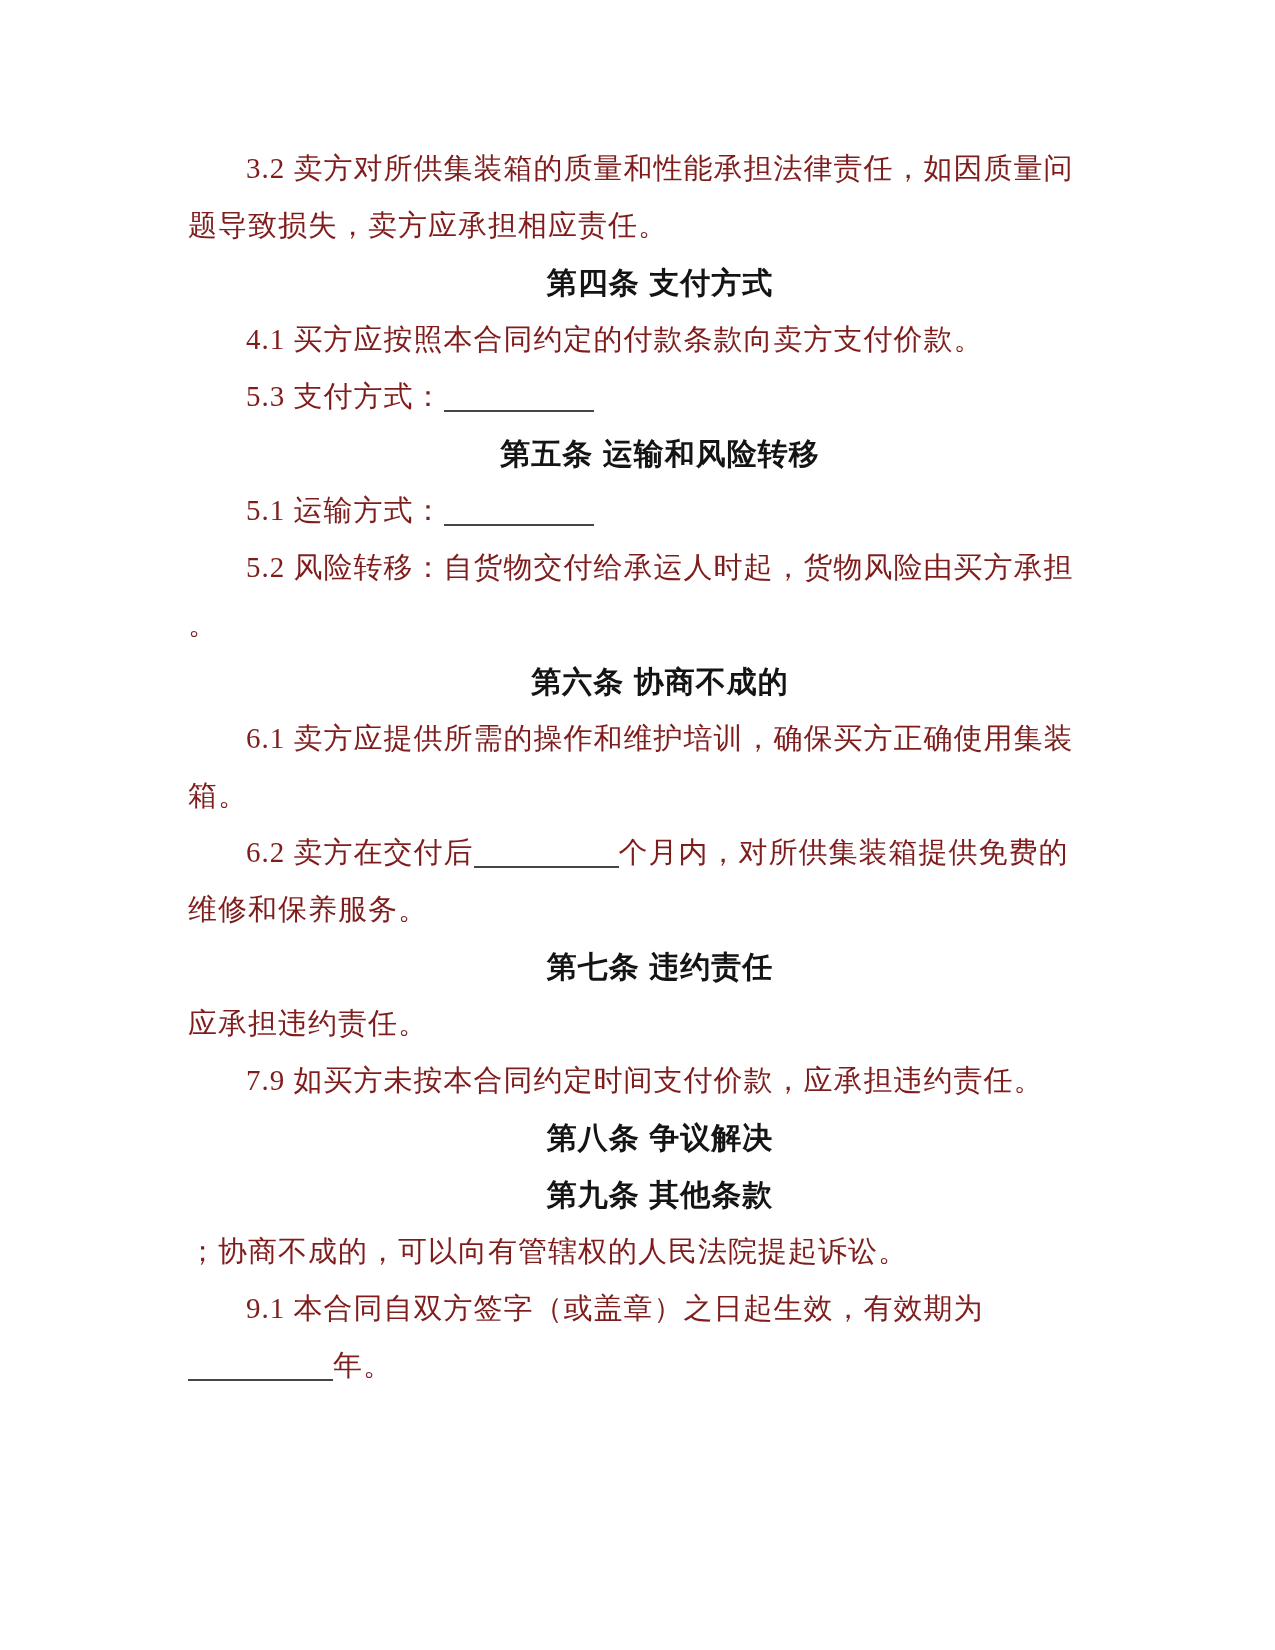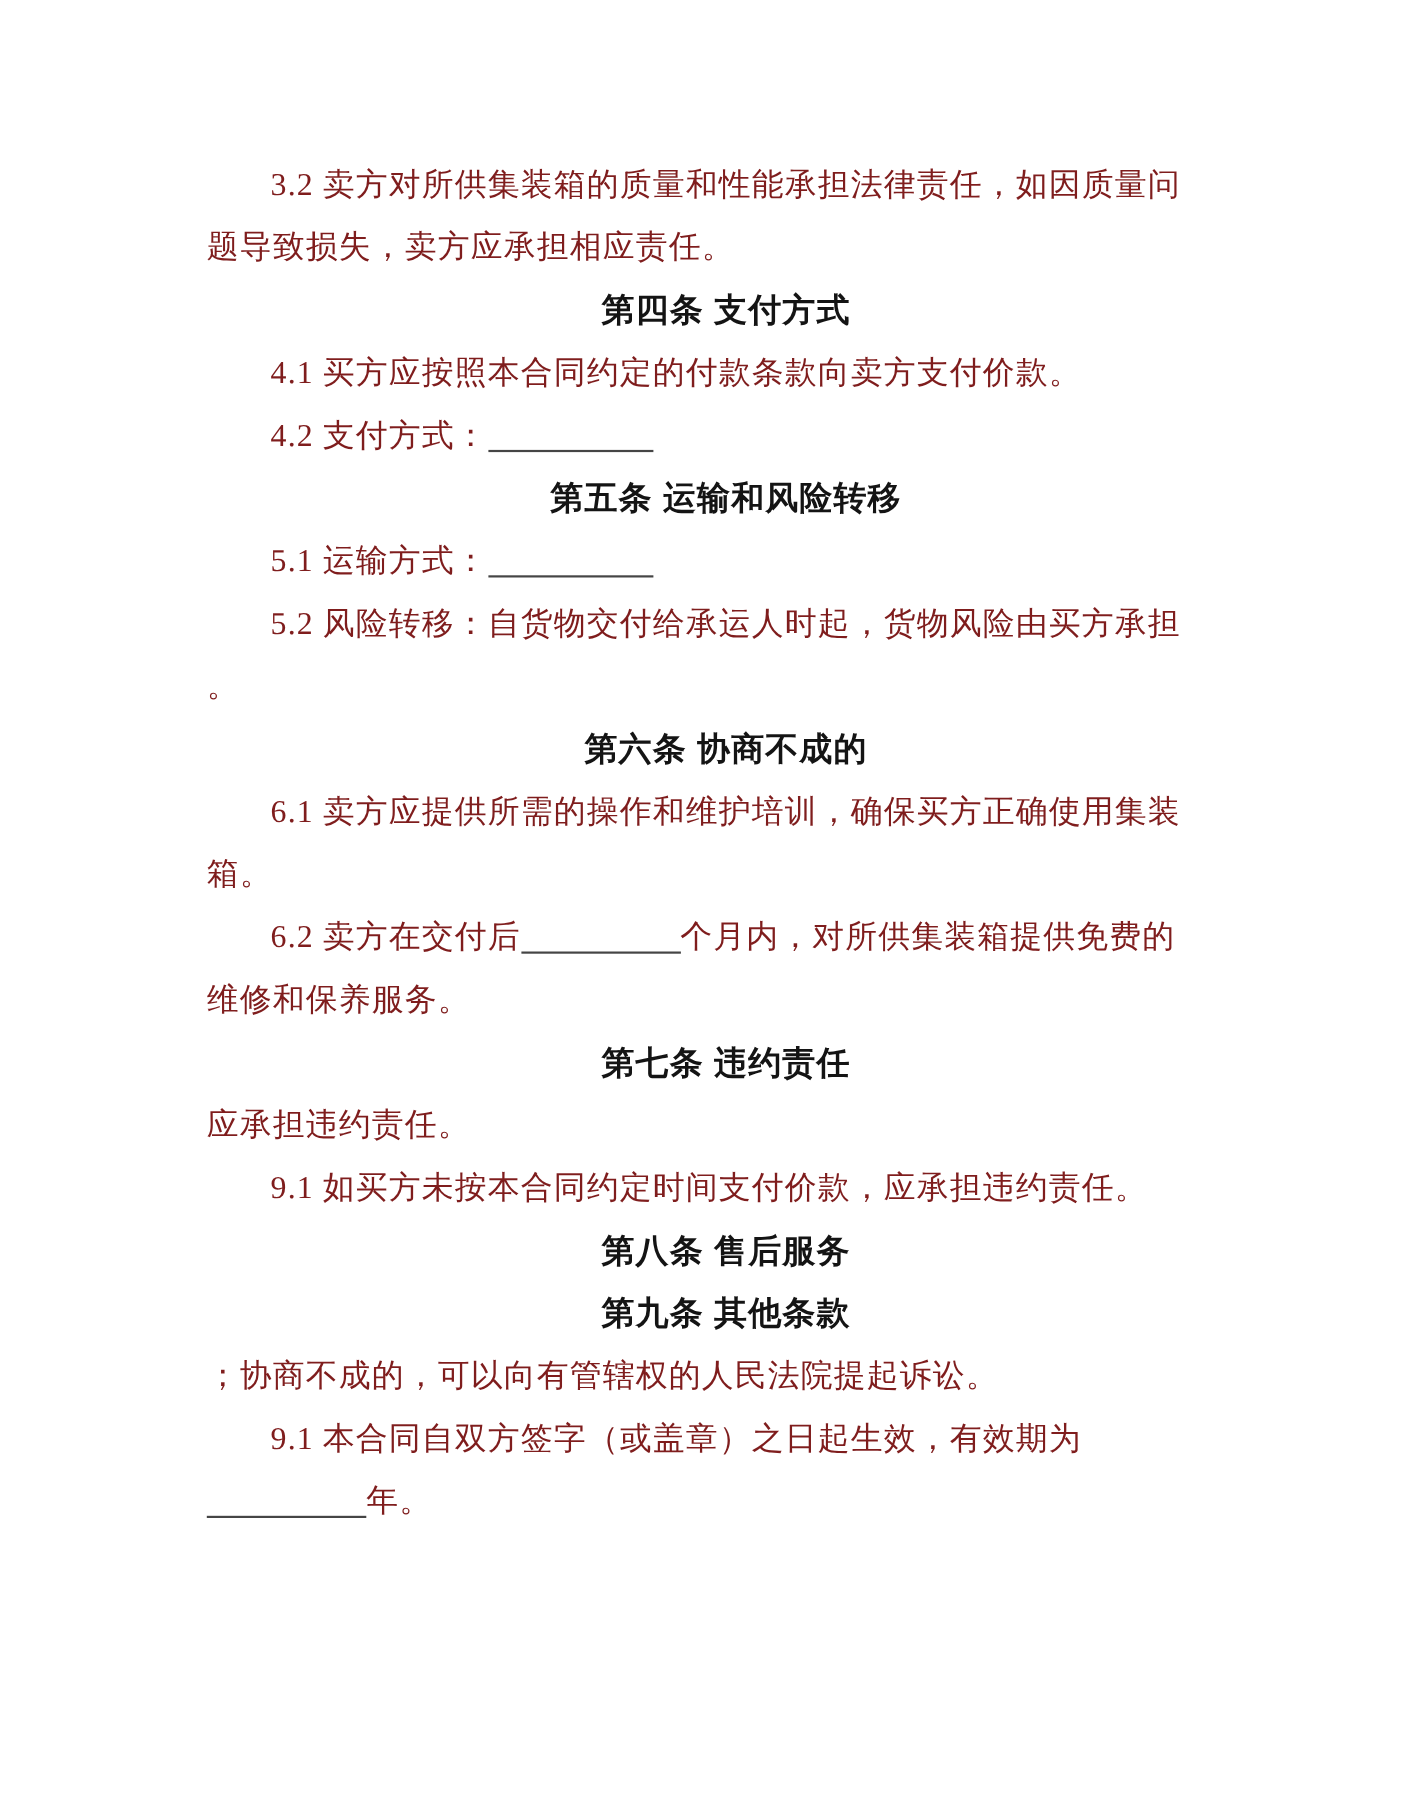--- a/index.html
+++ b/index.html
@@ -52,32 +52,32 @@
 </style>
 </head>
 <body>
 
 <div class="page">
   <div class="doc-content">
       <p class="line body indent"><span>3.2 卖方对所供集装箱的质量和性能承担法律责任，如因质量问</span></p>
       <p class="line body"><span>题导致损失，卖方应承担相应责任。</span></p>
       <p class="line heading indent"><span>第四条 支付方式</span></p>
       <p class="line body indent"><span>4.1 买方应按照本合同约定的付款条款向卖方支付价款。</span></p>
-      <p class="line body indent"><span>4.2 支付方式：</span><span class="blank" style="width: 150px;"></span></p>
+      <p class="line body indent"><span>5.3 支付方式：</span><span class="blank" style="width: 150px;"></span></p>
       <p class="line heading indent"><span>第五条 运输和风险转移</span></p>
       <p class="line body indent"><span>5.1 运输方式：</span><span class="blank" style="width: 150px;"></span></p>
       <p class="line body indent"><span>5.2 风险转移：自货物交付给承运人时起，货物风险由买方承担</span></p>
       <p class="line body"><span>。</span></p>
       <p class="line heading indent"><span>第六条 协商不成的</span></p>
       <p class="line body indent"><span>6.1 卖方应提供所需的操作和维护培训，确保买方正确使用集装</span></p>
       <p class="line body"><span>箱。</span></p>
       <p class="line body indent"><span>6.2 卖方在交付后</span><span class="blank" style="width: 145px;"></span><span>个月内，对所供集装箱提供免费的</span></p>
       <p class="line body"><span>维修和保养服务。</span></p>
       <p class="line heading indent"><span>第七条 违约责任</span></p>
       <p class="line body"><span>应承担违约责任。</span></p>
-      <p class="line body indent"><span>9.1 如买方未按本合同约定时间支付价款，应承担违约责任。</span></p>
-      <p class="line heading indent"><span>第八条 售后服务</span></p>
+      <p class="line body indent"><span>7.9 如买方未按本合同约定时间支付价款，应承担违约责任。</span></p>
+      <p class="line heading indent"><span>第八条 争议解决</span></p>
       <p class="line heading indent"><span>第九条 其他条款</span></p>
       <p class="line body"><span>；协商不成的，可以向有管辖权的人民法院提起诉讼。</span></p>
       <p class="line body indent"><span>9.1 本合同自双方签字（或盖章）之日起生效，有效期为</span></p>
       <p class="line body"><span class="blank" style="width: 145px;"></span><span>年。</span></p>
     </div>
 </div>
 
 </body></html>

